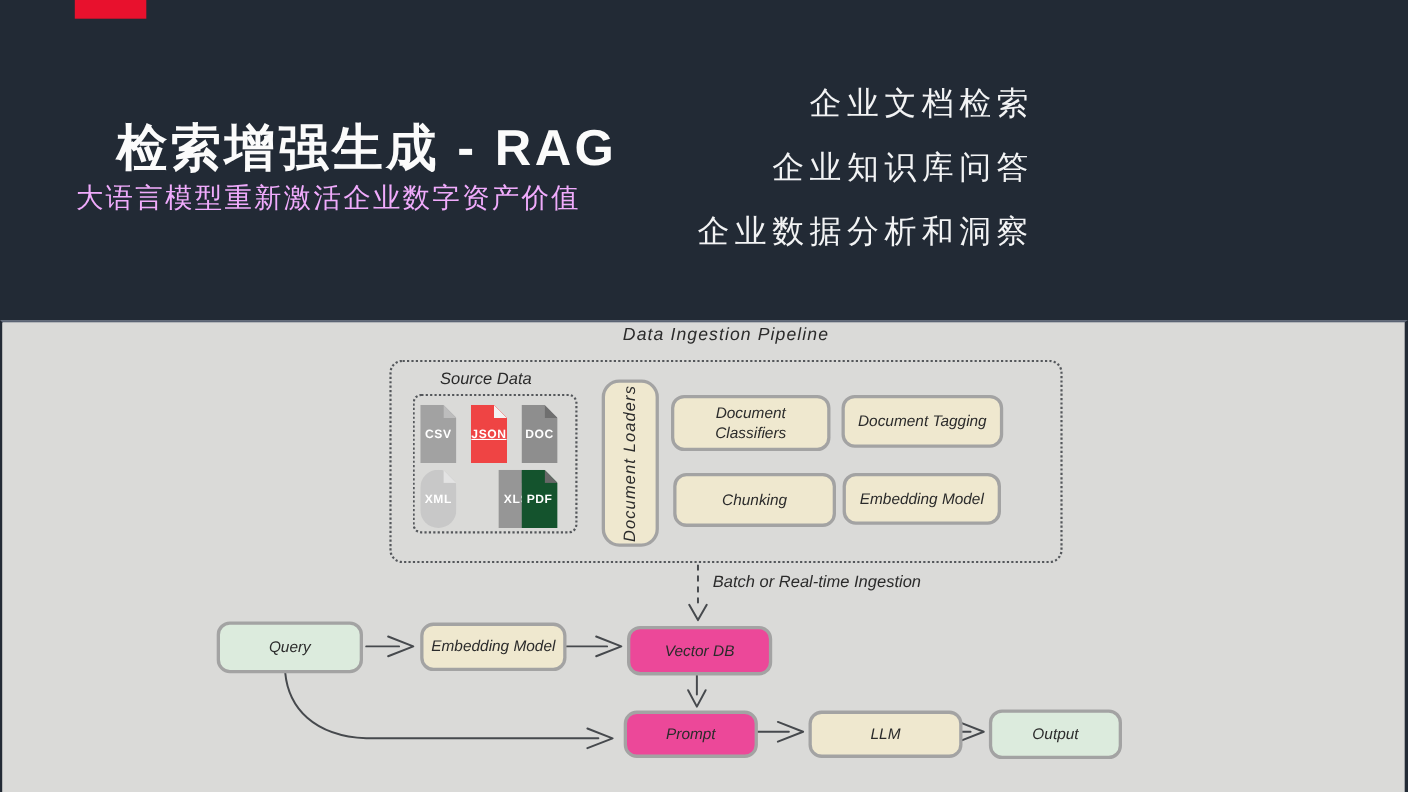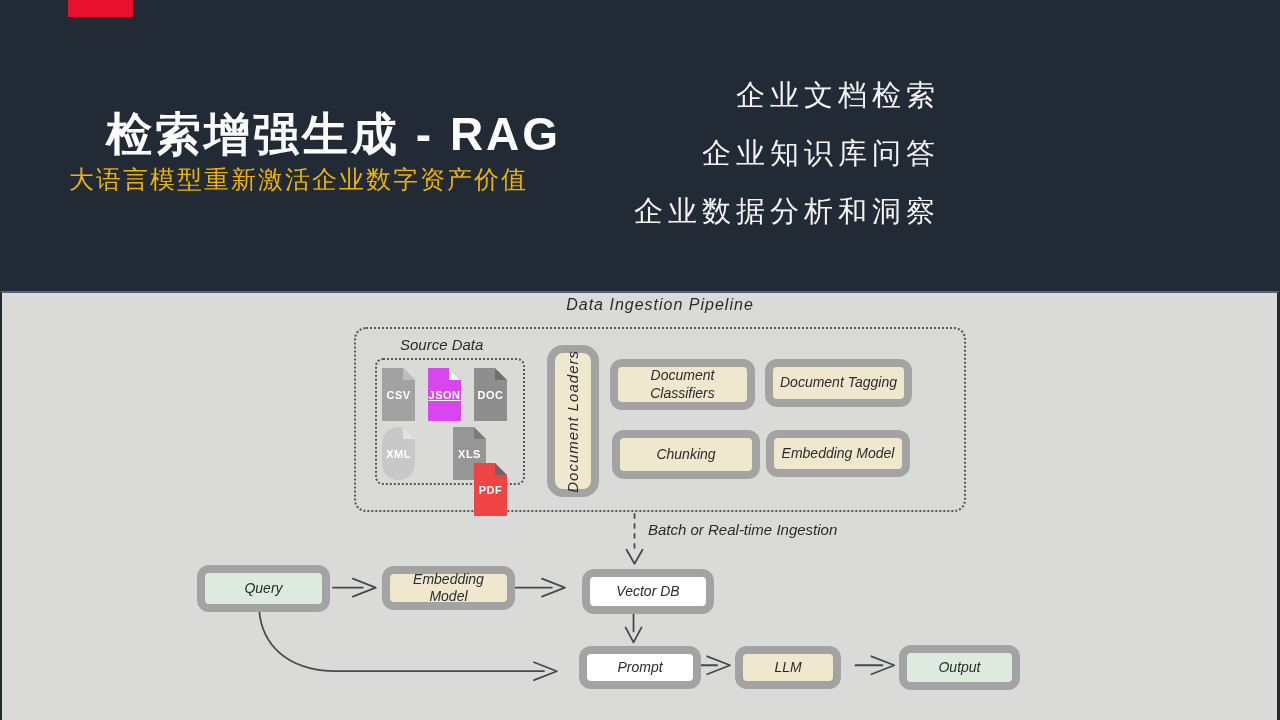--- a/index.html
+++ b/index.html
@@ -6,21 +6,21 @@
   html,body { width:1280px; height:720px; overflow:hidden; background:#222a35;
               font-family:"Liberation Sans","DejaVu Sans",sans-serif; }
   .slide { position:relative; width:1280px; height:720px; }
 
   
   .header { position:absolute; inset:0 0 auto 0; height:291px; background:#222a35; }
   .accent-bar { position:absolute; left:68px; top:0; width:65px; height:17px; background:#e8112d; }
   .title { position:absolute; left:66px; top:104px; font-size:46px; font-weight:600;
            color:#fbfbfb; letter-spacing:3px; white-space:nowrap;margin-left:40px; }
   .subtitle { position:absolute; left:69px; top:163px; font-size:25px; font-weight:400;
-              color:#eab308; letter-spacing:2px; white-space:nowrap; }
+              color:#f0abfc; letter-spacing:2px; white-space:nowrap; }
   .bullets { position:absolute; left:634px; top:66px; list-style:none; }
   .bullets li { font-size:29px; color:#f2f3f4; letter-spacing:5px; line-height:58px; white-space:nowrap;text-align:right; }
 
   
   .canvas { position:absolute; top:291px; left:0; width:1280px; height:429px;
             background:#dadad8; border-top:2px solid #5a6373;
             border-left:2px solid #222a35; border-right:3px solid #222a35;
             font-style:italic; color:#2b2b2b;padding-left:32px; }
   .connectors { position:absolute; inset:0; width:100%; height:100%; }
 
@@ -32,31 +32,31 @@
   .source-box { position:absolute; left:373px; top:65px; width:150px; height:127px;
                 border:2px dotted #54575b; border-radius:8px; }
 
   .file-icon { position:absolute; width:33px; height:53px; display:flex; align-items:center;
                justify-content:center; font-style:normal; font-weight:bold; font-size:11px;
                color:#fff; letter-spacing:.5px;
                clip-path:polygon(0 0, calc(100% - 12px) 0, 100% 12px, 100% 100%, 0 100%); }
   .file-icon::after { content:""; position:absolute; top:0; right:0; width:12px; height:12px;
                       clip-path:polygon(0 0, 100% 100%, 0 100%); }
   .ic-csv  { background:#a2a2a2; } .ic-csv::after  { background:#bdbdbd; }
-  .ic-json { background:#d946ef;text-decoration:underline; } .ic-json::after { background:#f2f2f2; }
+  .ic-json { background:#ef4444;text-decoration:underline; } .ic-json::after { background:#f2f2f2; }
   .ic-doc  { background:#8e8e8e; } .ic-doc::after  { background:#6f6f6f; }
   .ic-xml  { background:#c8c8c8; } .ic-xml::after  { background:#e3e3e3; }
   .ic-xls  { background:#969696;margin-left:25px; } .ic-xls::after  { background:#7b7b7b; }
-  .ic-pdf  { background:#ef4444;margin-top:36px; } .ic-pdf::after  { background:#686868; }
+  .ic-pdf  { background:#14532d; } .ic-pdf::after  { background:#686868; }
 
   .node { position:absolute; display:flex; align-items:center; justify-content:center;
-          text-align:center; border:8px solid #a3a3a3; border-radius:12px;
+          text-align:center; border:3px solid #a3a3a3; border-radius:12px;
           font-size:14px; line-height:1.25; padding:2px 6px; }
   .beige { background:#efe8cf; }
-  .blue  { background:#ffffff;margin-left:12px; }
+  .blue  { background:#ec4899; }
   .green { background:#dcebdd; }
 
   .loaders { left:545px; top:52px; width:52px; height:152px; border-radius:16px; }
   .loaders span { writing-mode:vertical-rl; transform:rotate(180deg); font-size:15px;
                   letter-spacing:1px; white-space:nowrap; }
 
   .ingest-label { position:absolute; left:646px; top:228px; font-size:15px; }
 </style>
 </head>
 <body>
@@ -115,17 +115,17 @@
     <div class="node beige" style="left:610px; top:137px; width:148px; height:49px;">Chunking</div>
     <div class="node beige" style="left:763px; top:66px;  width:147px; height:48px;">Document Tagging</div>
     <div class="node beige" style="left:764px; top:137px; width:144px; height:47px;">Embedding Model</div>
 
     <div class="ingest-label">Batch or Real-time Ingestion</div>
 
     <div class="node green" style="left:195px; top:272px; width:133px; height:47px;">Query</div>
     <div class="node beige" style="left:380px; top:273px; width:133px; height:44px;">Embedding Model</div>
     <div class="node blue" style="left:568px; top:276px; width:132px; height:45px;">Vector DB</div>
     <div class="node blue" style="left:565px; top:353px; width:122px; height:43px;">Prompt</div>
-    <div class="node beige" style="left:733px; top:353px; width:106px; height:43px;">LLM</div>
+    <div class="node beige" style="left:733px; top:353px; width:140px; height:43px;">LLM</div>
     <div class="node green" style="left:897px; top:352px; width:121px; height:45px;">Output</div>
 
   </div>
 </div>
 
 </body></html>

